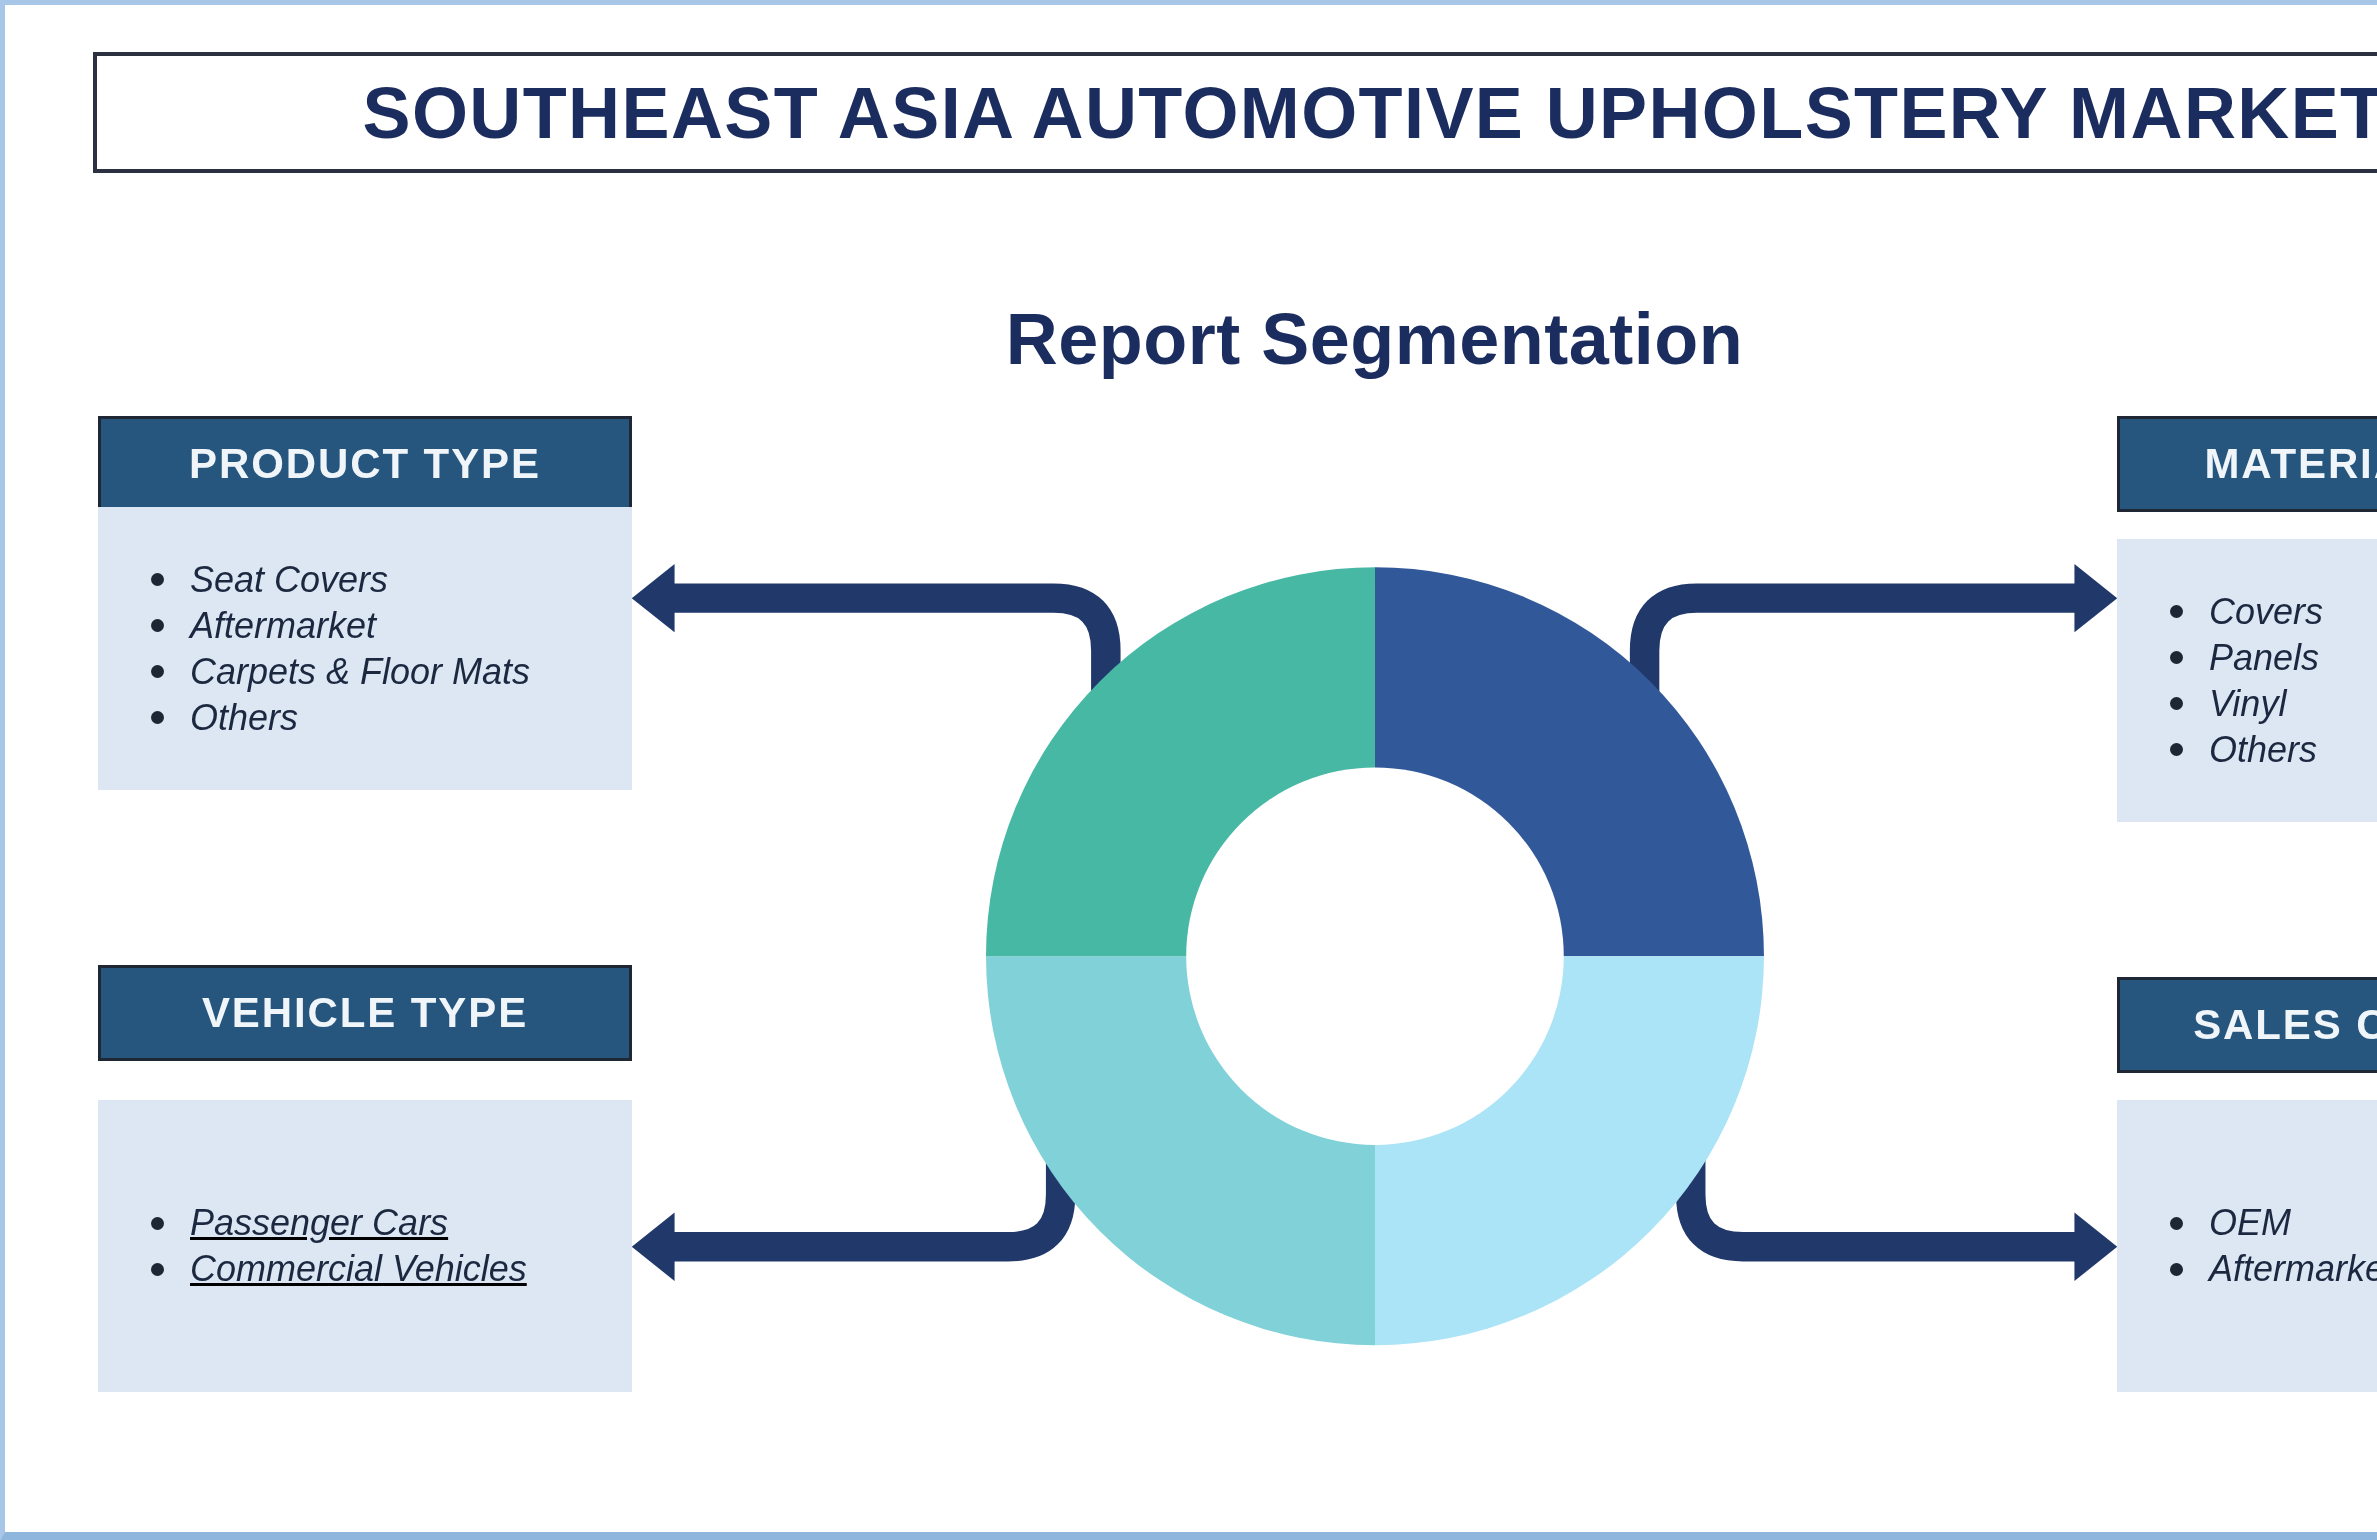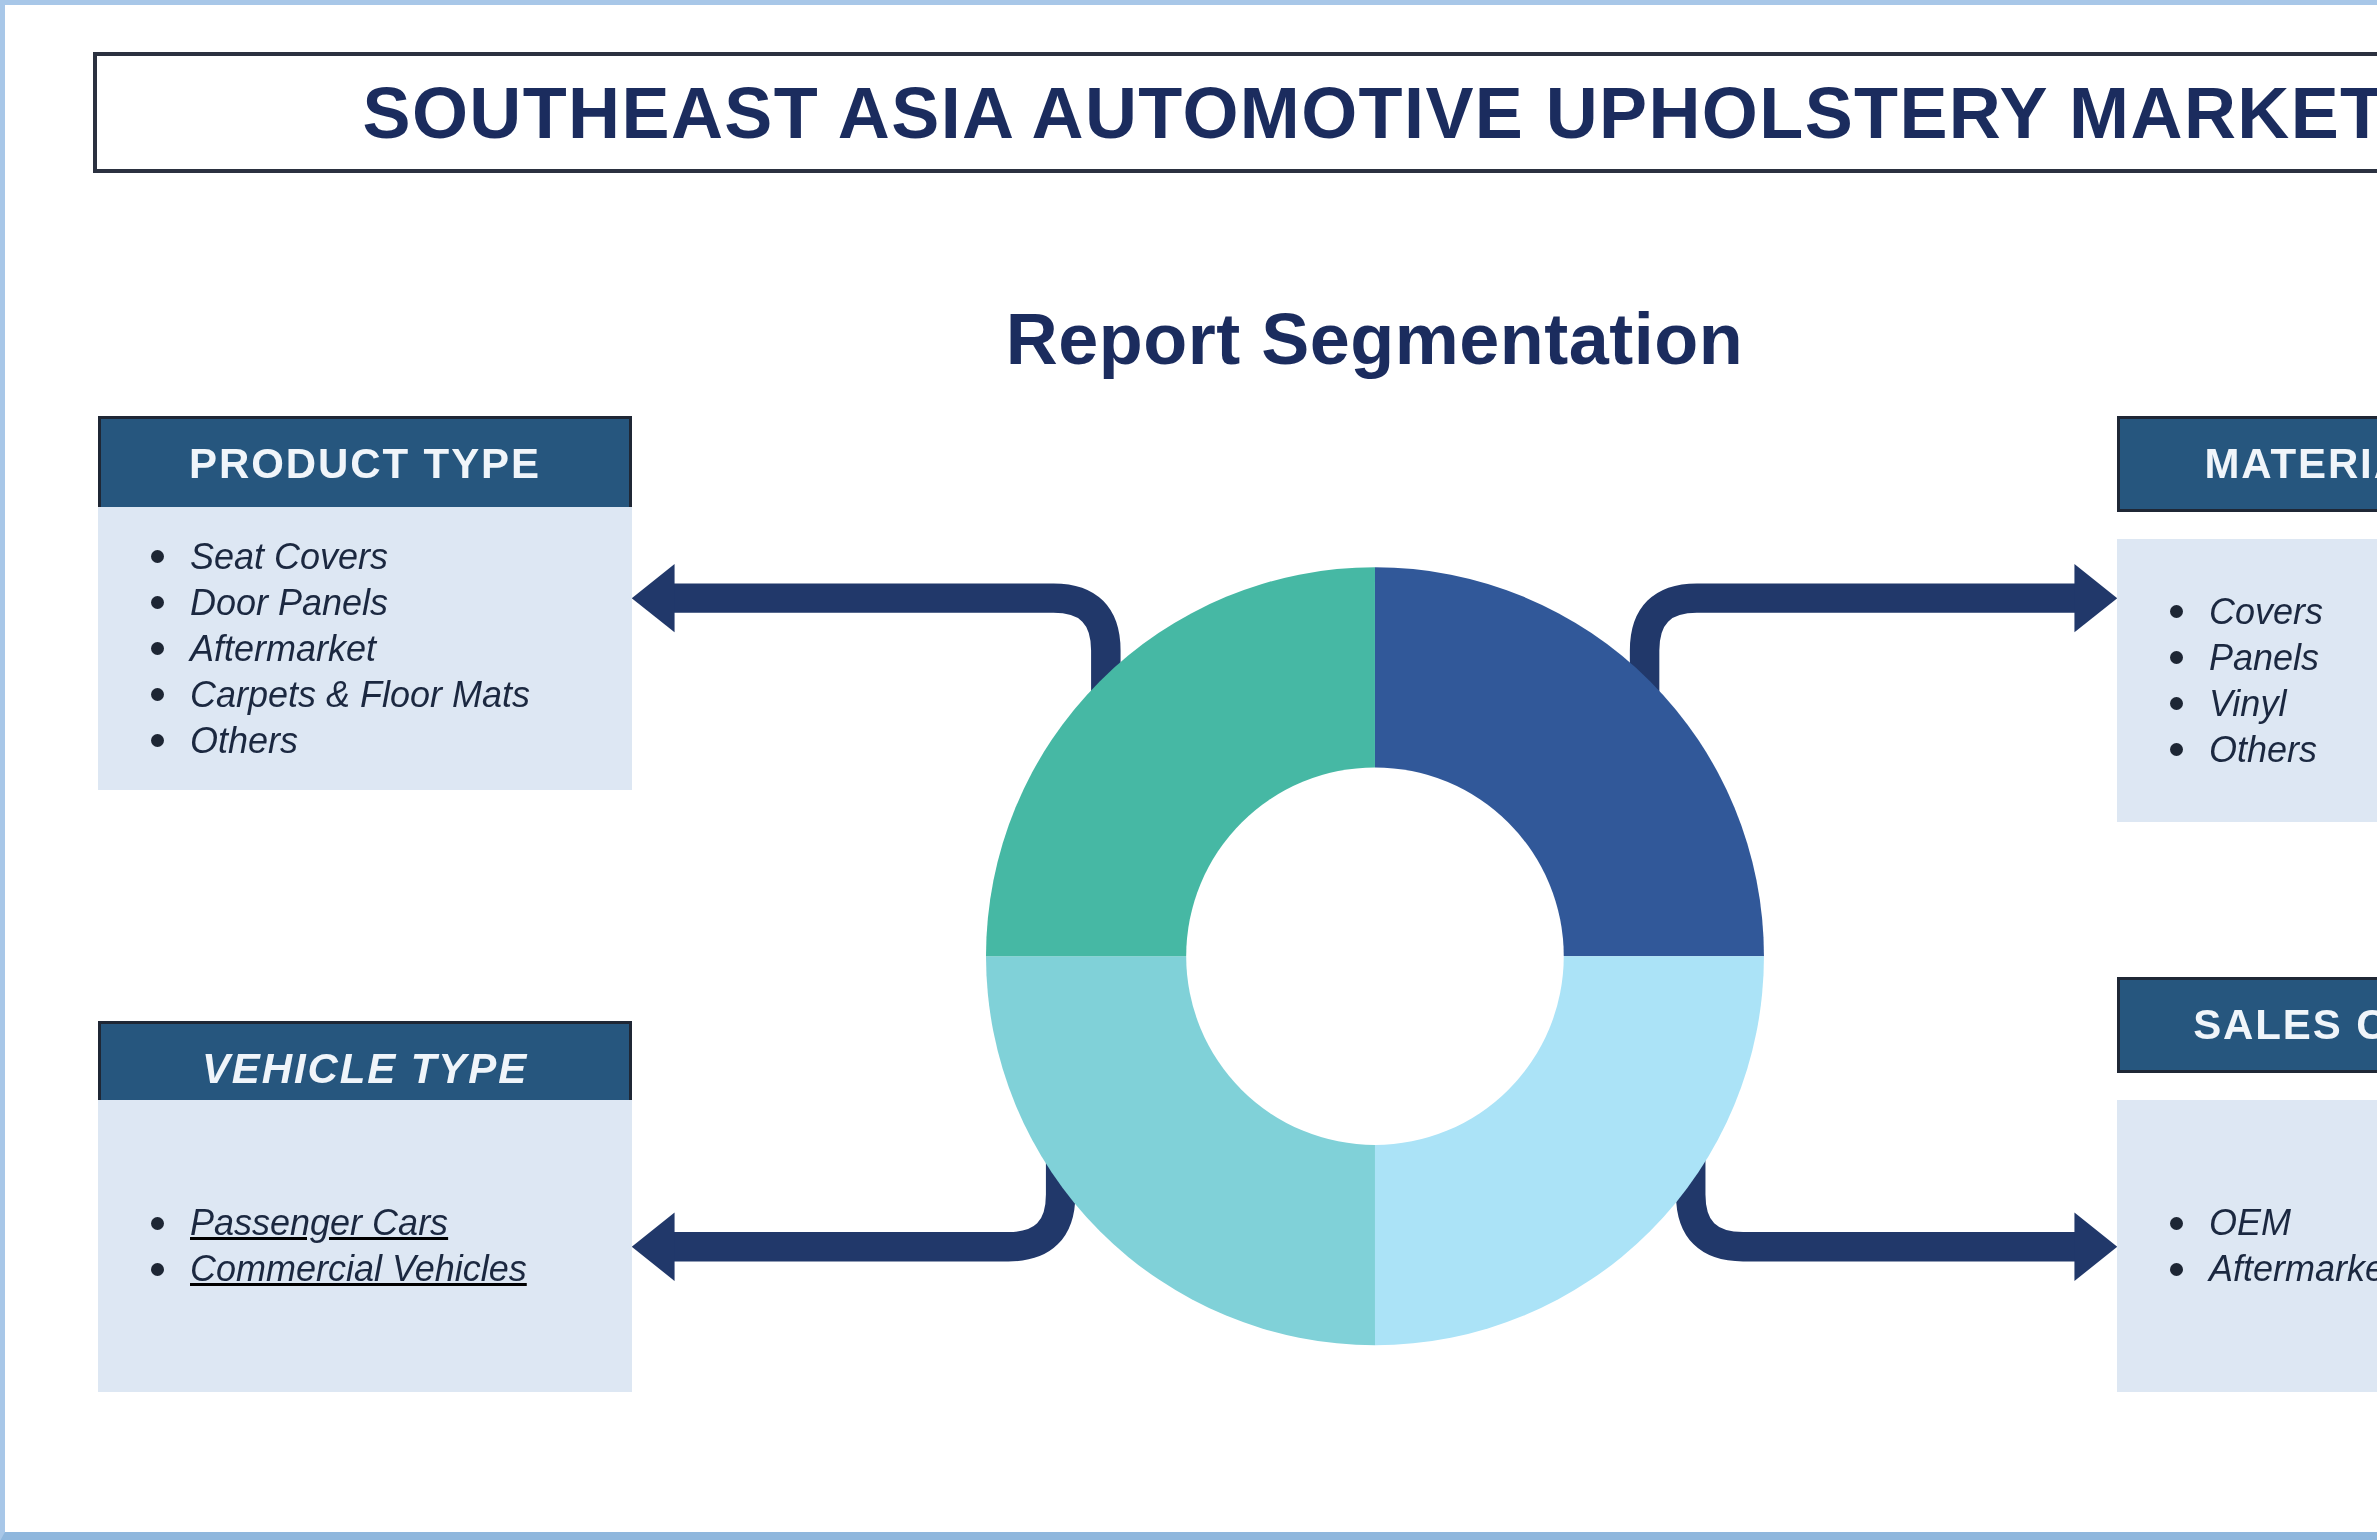--- a/index.html
+++ b/index.html
@@ -59,21 +59,21 @@
   }
   .item-text{
     font-size:36px;font-style:italic;font-weight:500;
     color:var(--c-item_text,#1b2840);white-space:nowrap;
   }
   
   .pos-product-header{left:93px;top:411px;}
   .pos-product-list{left:93px;top:502px;height:283px;}
   .pos-material-header{left:2112px;top:411px;}
   .pos-material-list{left:2112px;top:534px;height:283px;}
-  .pos-vehicle-header{left:93px;top:1016px;font-style:italic;}
+  .pos-vehicle-header{left:93px;top:960px;}
   .pos-vehicle-list{left:93px;top:1095px;height:292px;text-decoration:underline;}
   .pos-sales-header{left:2112px;top:972px;}
   .pos-sales-list{left:2112px;top:1095px;height:292px;}
 </style>
 </head>
 <body>
 
 <div class="canvas">
 
   <div class="banner">
@@ -111,24 +111,20 @@
   </svg>
 
   <div class="seg-header pos-product-header">
     <span>PRODUCT TYPE</span>
   </div>
   <div class="seg-list pos-product-list">
     <ul>
         <li>
           <span class="dot"></span>
           <span class="item-text">Seat Covers</span>
-        </li>
-        <li>
-          <span class="dot"></span>
-          <span class="item-text">Door Panels</span>
         </li>
         <li>
           <span class="dot"></span>
           <span class="item-text">Aftermarket</span>
         </li>
         <li>
           <span class="dot"></span>
           <span class="item-text">Carpets &amp; Floor Mats</span>
         </li>
         <li>

